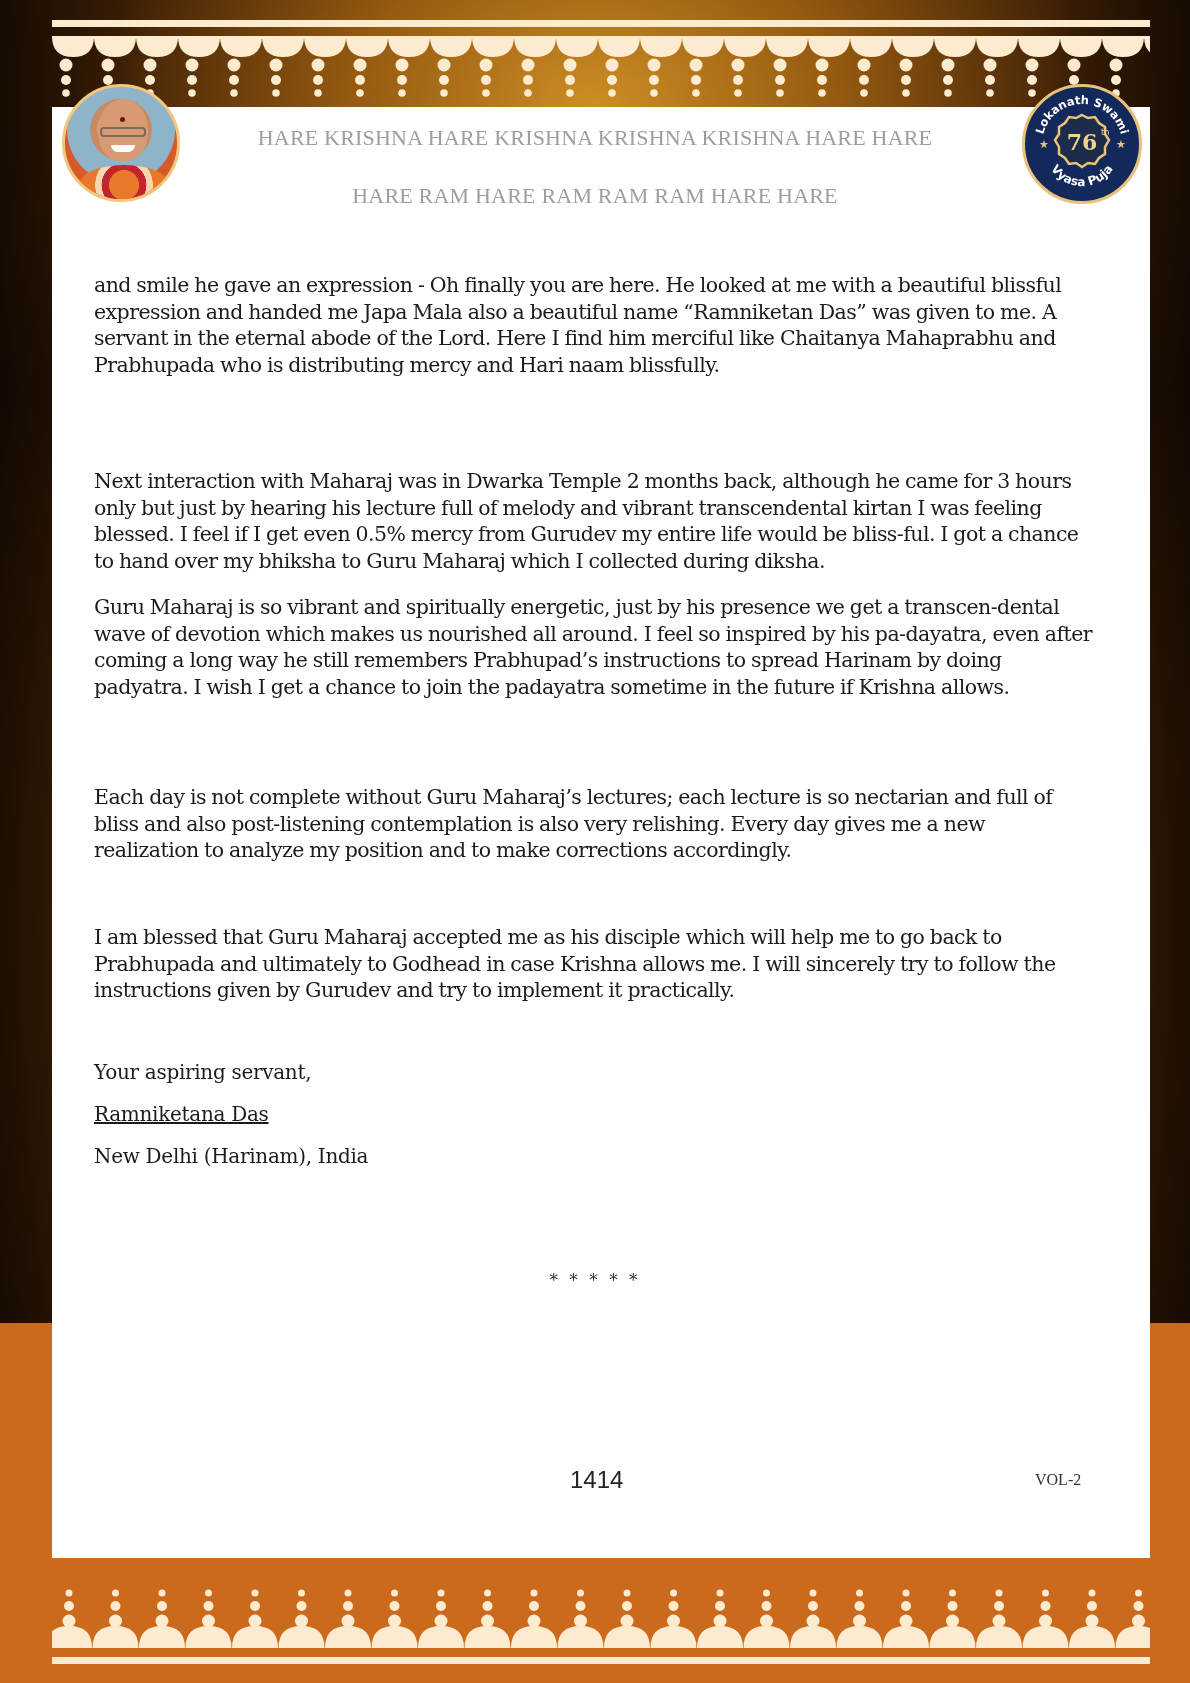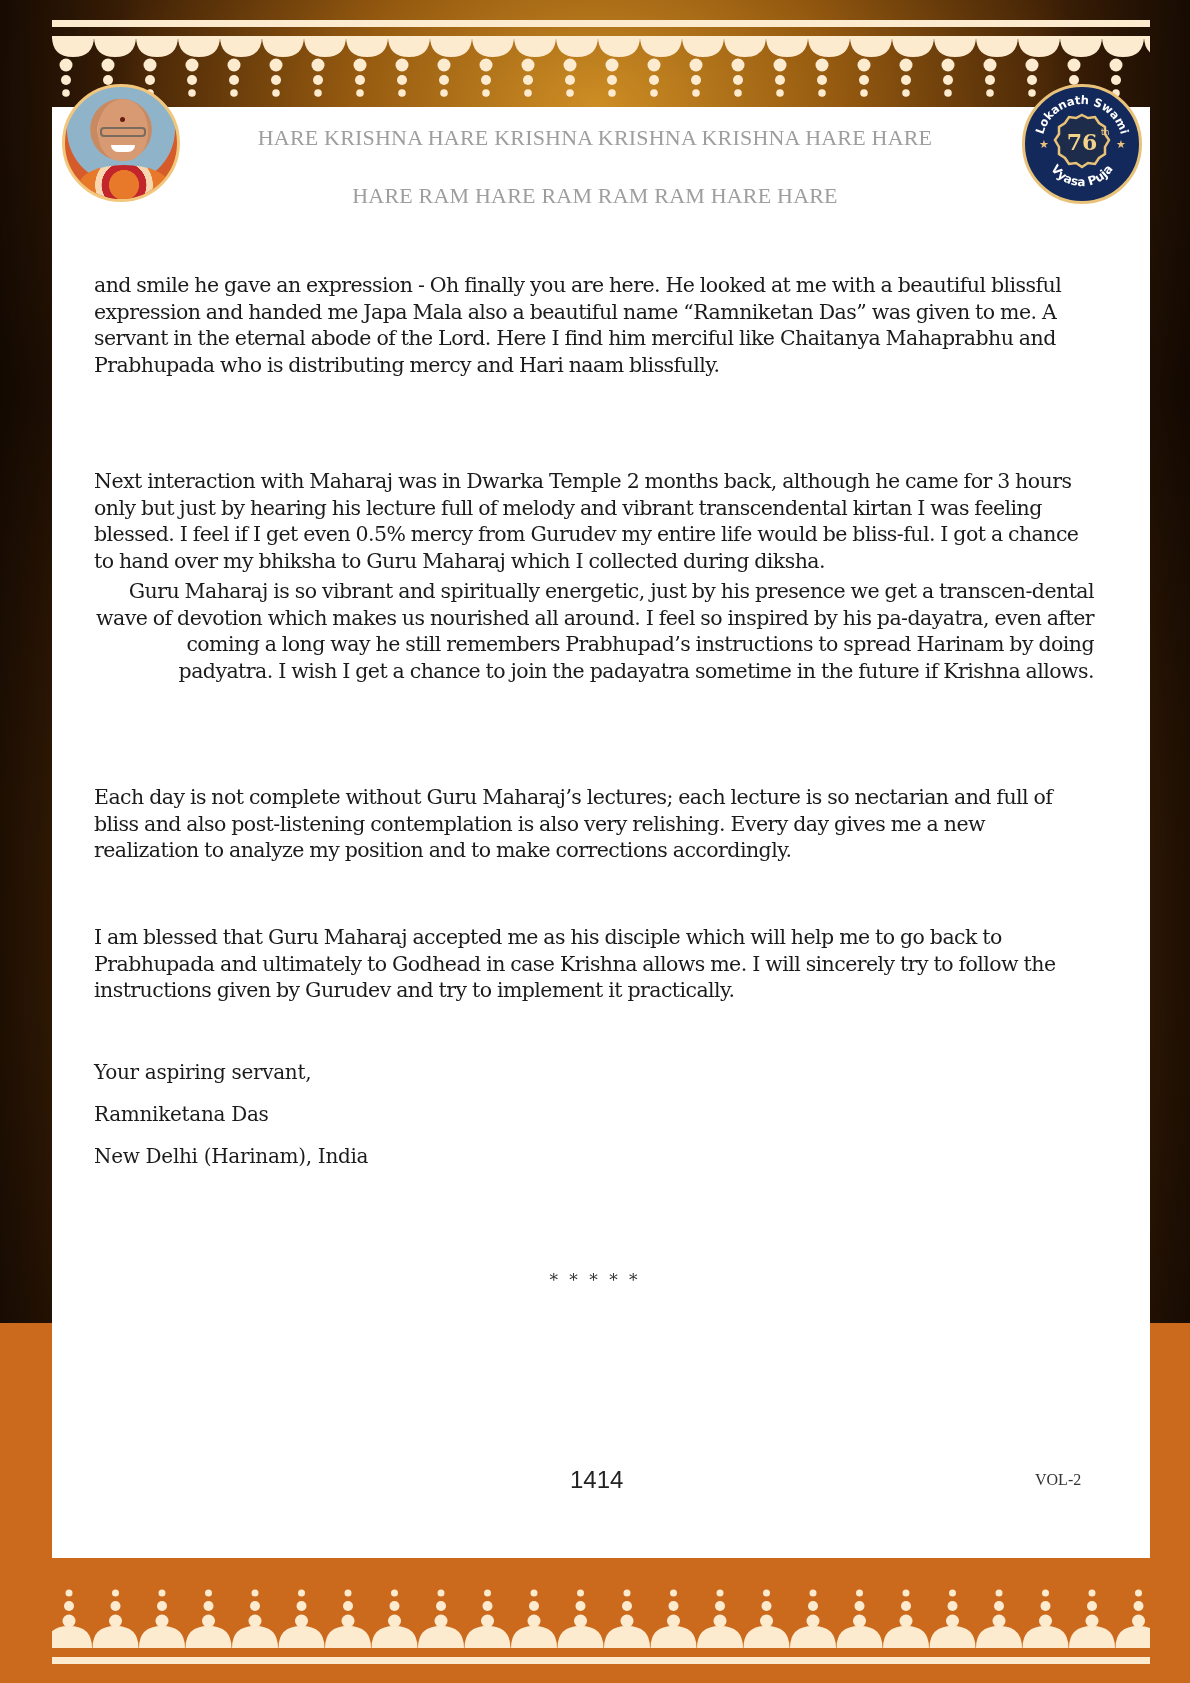--- a/index.html
+++ b/index.html
@@ -51,26 +51,26 @@
   .mantra { position: absolute; left: 0; width: 1190px; text-align: center; color: #9e9e9e;
     font-family: Liberation Serif, serif; font-size: 22px; letter-spacing: 0.2px; z-index: 2; }
   .mantra.l1 { top: 125px; }
   .mantra.l2 { top: 183px; }
 
   .body-text { position: absolute; left: 94px; width: 1000px; color: #1b1b1b; font-size: 20.5px; line-height: 26.5px; z-index: 2;
     font-family: "DejaVu Serif", serif; letter-spacing: -0.55px; word-spacing: -0.5px; }
   .body-text p { margin: 0; }
   .p1 { top: 272px; }
   .p2 { top: 430px; margin-top: 38px; }
-  .p3 { top: 578px; text-align: right; }
+  .p3 { top: 594px; }
   .p4 { top: 784px; }
   .p5 { top: 924px; }
   .sig { position: absolute; left: 94px; font-size: 20px; color: #1b1b1b; letter-spacing: -0.3px; z-index: 2; }
   .sig1 { top: 1060px; }
-  .sig2 { top: 1102px; }
+  .sig2 { top: 1102px; text-decoration: underline; }
   .sig3 { top: 1144px; }
   .stars { position: absolute; left: 0; width: 1190px; text-align: center; top: 1270px; font-size: 17px; color: #333; letter-spacing: 3px; z-index: 2; }
   .pagenum { position: absolute; left: 570px; top: 1466px; font-family: "Liberation Sans", sans-serif; font-size: 24px; color: #222; z-index: 2; }
   .vol { position: absolute; left: 1035px; top: 1471px; font-family: "Liberation Serif", serif; font-size: 16px; color: #333; z-index: 2; }
 </style>
 </head>
 <body>
 
 <div class="bg-texture"></div>
 

